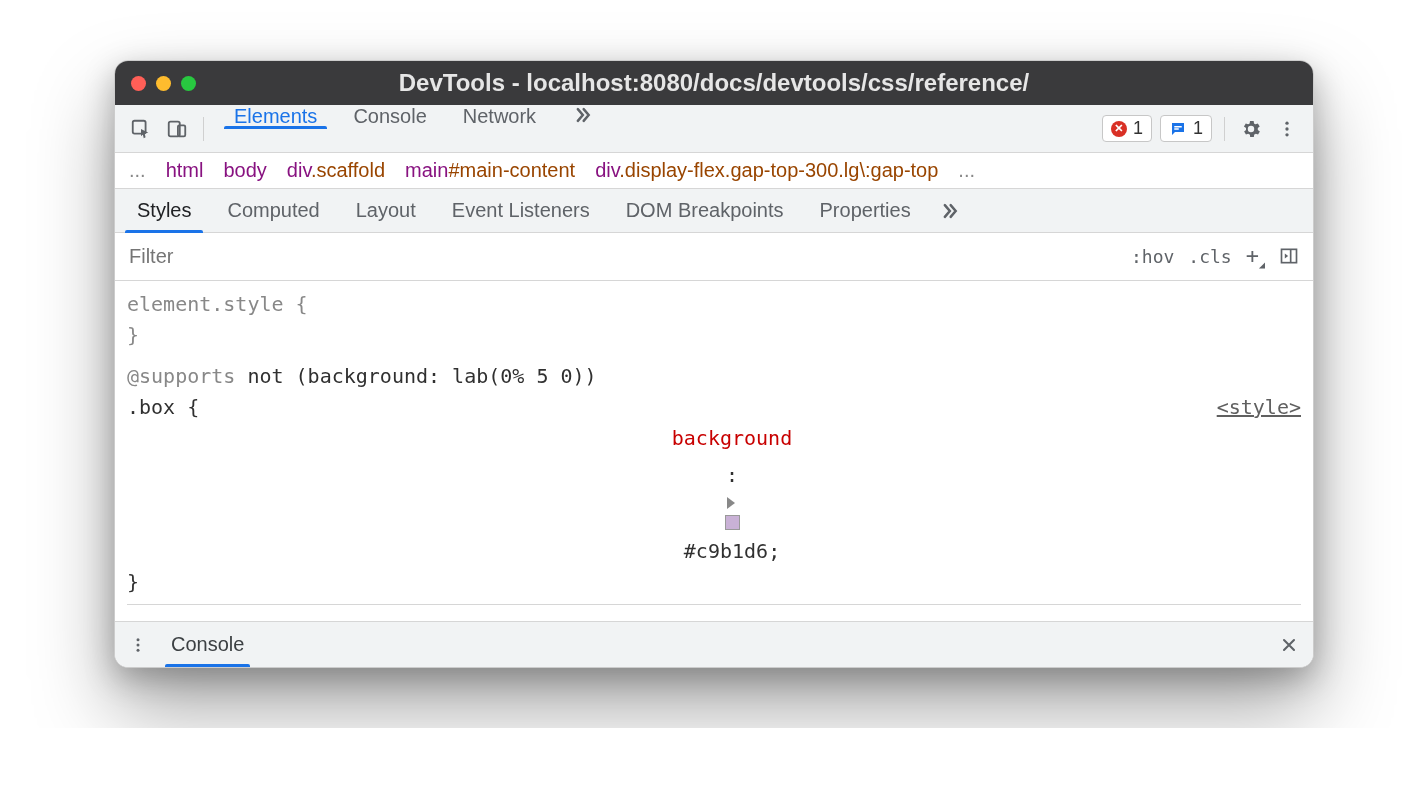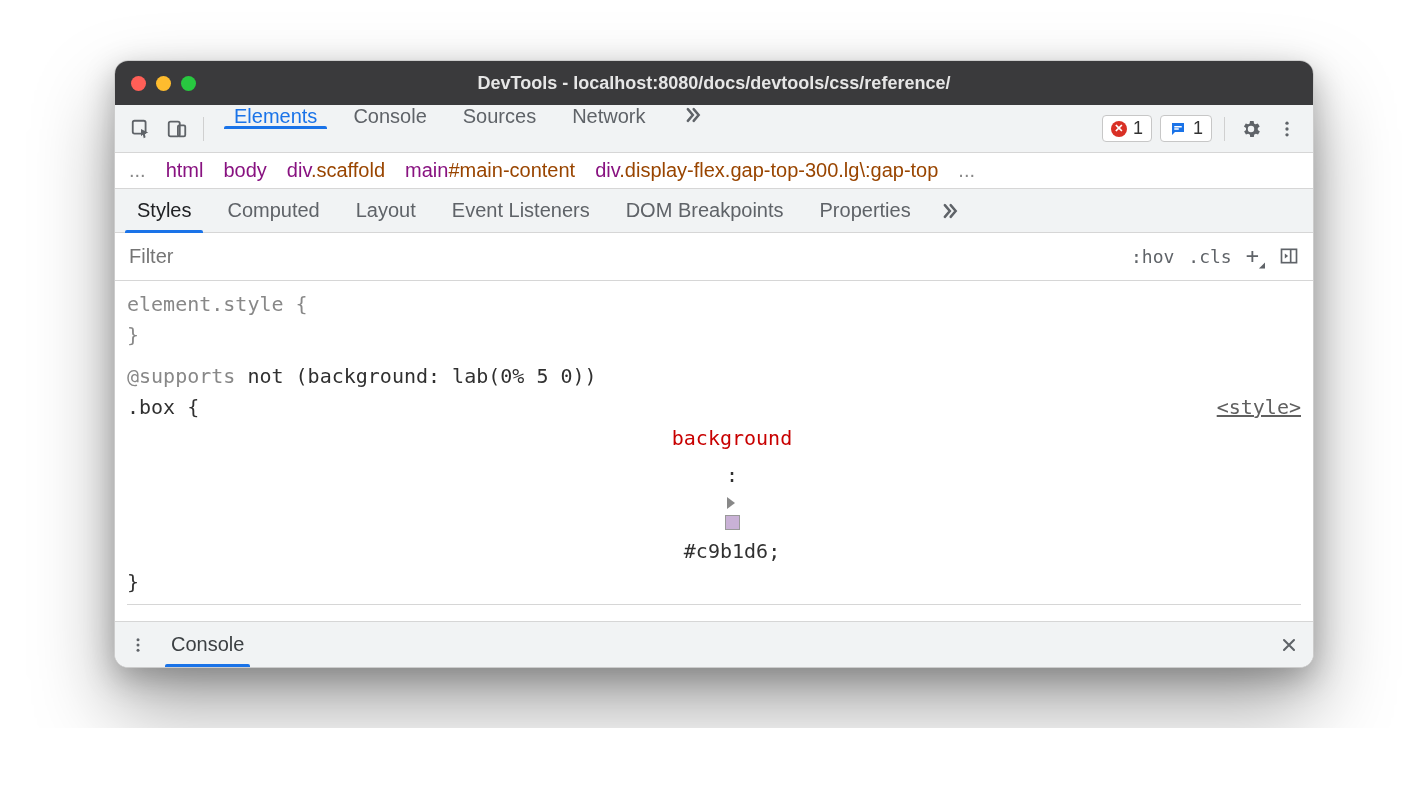--- a/index.html
+++ b/index.html
@@ -30,21 +30,21 @@
   .traffic-lights { display: flex; gap: 10px; }
   .dot { width: 15px; height: 15px; border-radius: 50%; }
   .dot.red { background: #ff5f57; }
   .dot.yellow { background: #febc2e; }
   .dot.green { background: #28c840; }
   .title {
     position: absolute;
     left: 0; right: 0;
     text-align: center;
     color: #e6e6e6;
-    font-size: 18px;
+    font-size: 24px;
     font-weight: 600;
     pointer-events: none;
   }
   .toolbar {
     display: flex;
     align-items: center;
     height: 48px;
     border-bottom: 1px solid #d6d6d6;
     padding: 0 12px;
     gap: 8px;
@@ -215,21 +215,20 @@
     <div class="tool-icon">
       <svg width="22" height="22" viewBox="0 0 24 24" fill="none" stroke="#5f6368" stroke-width="2">
         <rect x="3" y="4" width="12" height="16" rx="2"></rect>
         <rect x="13" y="8" width="8" height="12" rx="1.5"></rect>
       </svg>
     </div>
     <div class="vsep"></div>
     <div class="tabs">
       <div class="tab active">Elements</div>
       <div class="tab">Console</div>
-      <div class="tab">Sources</div>
       <div class="tab">Network</div>
       <div class="tab more">
         <svg width="20" height="20" viewBox="0 0 24 24" fill="none" stroke="#5f6368" stroke-width="3" stroke-linecap="round">
             <path d="M7 5l6 7-6 7M14 5l6 7-6 7"></path>
           </svg>
       </div>
     </div>
     <div class="spacer"></div>
     <div class="pill">
       <span class="err-icon">✕</span>

